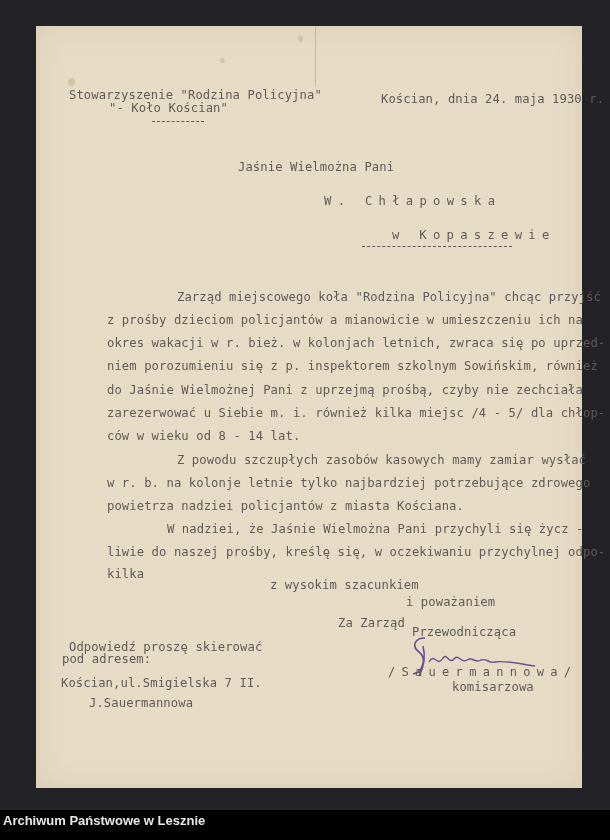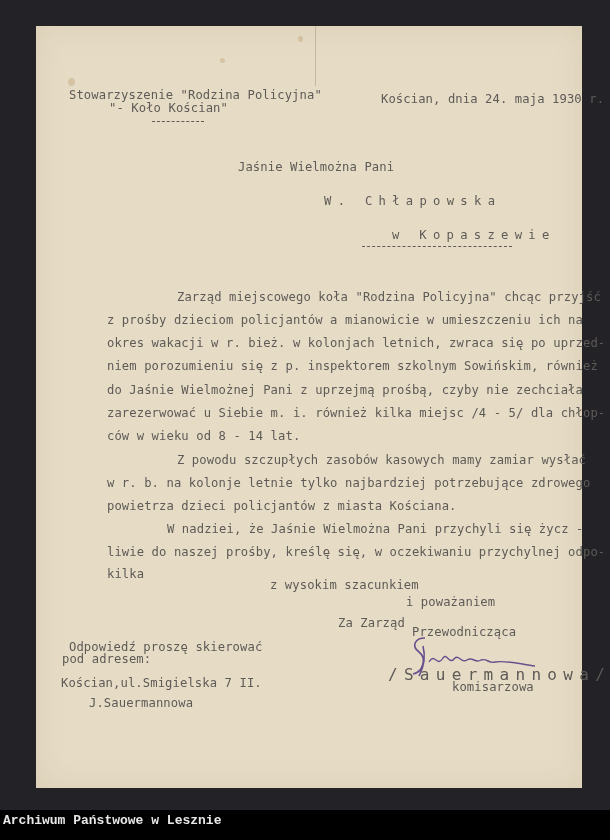--- a/index.html
+++ b/index.html
@@ -7,21 +7,21 @@
   .frame { position:absolute; left:0; top:0; width:610px; height:810px; background:#232227; }
   .paper { position:absolute; left:36px; top:26px; width:546px; height:762px;
            background:#e6dcc6; box-shadow: inset 0 0 30px rgba(160,140,100,0.18); }
   .fold { position:absolute; left:315px; top:26px; width:1px; height:60px; background:rgba(140,120,90,0.35); }
   .spot { position:absolute; border-radius:50%; background:rgba(180,150,100,0.35); }
   .tw { position:absolute; font-family:"DejaVu Sans Mono", monospace; color:#5e5a56;
         font-size:12.2px; white-space:pre; letter-spacing:0.1px; }
   .sp { letter-spacing:6.3px; }
   .dash { position:absolute; border-top:1.5px dashed #5e5a56; height:0; }
   .sig { position:absolute; }
-  .caption { position:absolute; left:3px; top:813px; font-family:Liberation Mono, monospace;
+  .caption { position:absolute; left:3px; top:813px; font-family:Liberation Sans, sans-serif;
              font-weight:bold; font-size:13px; color:#e8e8e8; }
 </style>
 </head>
 <body>
 
 <div class="frame"></div>
 <div class="paper"></div>
 <div class="fold"></div>
 <div class="spot" style="left:68px;top:78px;width:7px;height:8px;"></div>
 <div class="spot" style="left:298px;top:36px;width:5px;height:6px;"></div>
@@ -40,36 +40,36 @@
 
 <div class="tw" style="left:177px;top:290px;">Zarząd miejscowego koła "Rodzina Policyjna" chcąc przyjść</div>
 <div class="tw" style="left:107px;top:313px;">z prośby dzieciom policjantów a mianowicie w umieszczeniu ich na</div>
 <div class="tw" style="left:107px;top:336px;">okres wakacji w r. bież. w kolonjach letnich, zwraca się po uprzed-</div>
 <div class="tw" style="left:107px;top:359px;">niem porozumieniu się z p. inspektorem szkolnym Sowińskim, również</div>
 <div class="tw" style="left:107px;top:383px;">do Jaśnie Wielmożnej Pani z uprzejmą prośbą, czyby nie zechciała</div>
 <div class="tw" style="left:107px;top:406px;">zarezerwować u Siebie m. i. również kilka miejsc /4 - 5/ dla chłop-</div>
 <div class="tw" style="left:107px;top:429px;">ców w wieku od 8 - 14 lat.</div>
 <div class="tw" style="left:177px;top:453px;">Z powodu szczupłych zasobów kasowych mamy zamiar wysłać</div>
 <div class="tw" style="left:107px;top:476px;text-align:center;">w r. b. na kolonje letnie tylko najbardziej potrzebujące zdrowego</div>
-<div class="tw" style="left:107px;top:499px;">powietrza dzieci policjantów z miasta Kościana.</div>
+<div class="tw" style="left:107px;top:499px;">powietrza nadziei policjantów z miasta Kościana.</div>
 <div class="tw" style="left:167px;top:522px;">W nadziei, że Jaśnie Wielmożna Pani przychyli się życz -</div>
 <div class="tw" style="left:107px;top:545px;">liwie do naszej prośby, kreślę się, w oczekiwaniu przychylnej odpo-</div>
 <div class="tw" style="left:107px;top:567px;">kilka</div>
 
 <div class="tw" style="left:270px;top:578px;">z wysokim szacunkiem</div>
 <div class="tw" style="left:406px;top:595px;">i poważaniem</div>
 <div class="tw" style="left:338px;top:616px;">Za Zarząd</div>
 <div class="tw" style="left:412px;top:625px;">Przewodnicząca</div>
 
 <svg class="sig" style="left:405px;top:632px;" width="140" height="50" viewBox="0 0 140 50">
   <path d="M20 6 C10 6 6 14 14 20 C22 26 18 40 8 42 M18 14 C22 30 16 40 14 44" stroke="#6a4f8e" stroke-width="1.6" fill="none"></path>
   <path d="M24 30 C30 20 32 36 38 26 C42 20 44 34 50 26 C54 22 56 32 62 28 C68 24 70 32 76 28 C82 26 84 32 90 30 C100 28 115 32 130 34" stroke="#6a4f8e" stroke-width="1.4" fill="none"></path>
 </svg>
 
-<div class="tw sp" style="left:388px;top:665px;font-size:16px;">/Sauermannowa/</div>
+<div class="tw sp" style="left:388px;top:665px;font-size:12px;">/Sauermannowa/</div>
 <div class="tw" style="left:452px;top:680px;">komisarzowa</div>
 
 <div class="tw" style="left:69px;top:640px;">Odpowiedź proszę skierować</div>
 <div class="tw" style="left:62px;top:652px;">pod adresem:</div>
 <div class="tw" style="left:89px;top:664px;margin-top:32px;">J.Sauermannowa</div>
 <div class="tw" style="left:61px;top:676px;">Kościan,ul.Smigielska 7 II.</div>
 
 <div class="caption">Archiwum Państwowe w Lesznie</div>
 
 </body></html>

